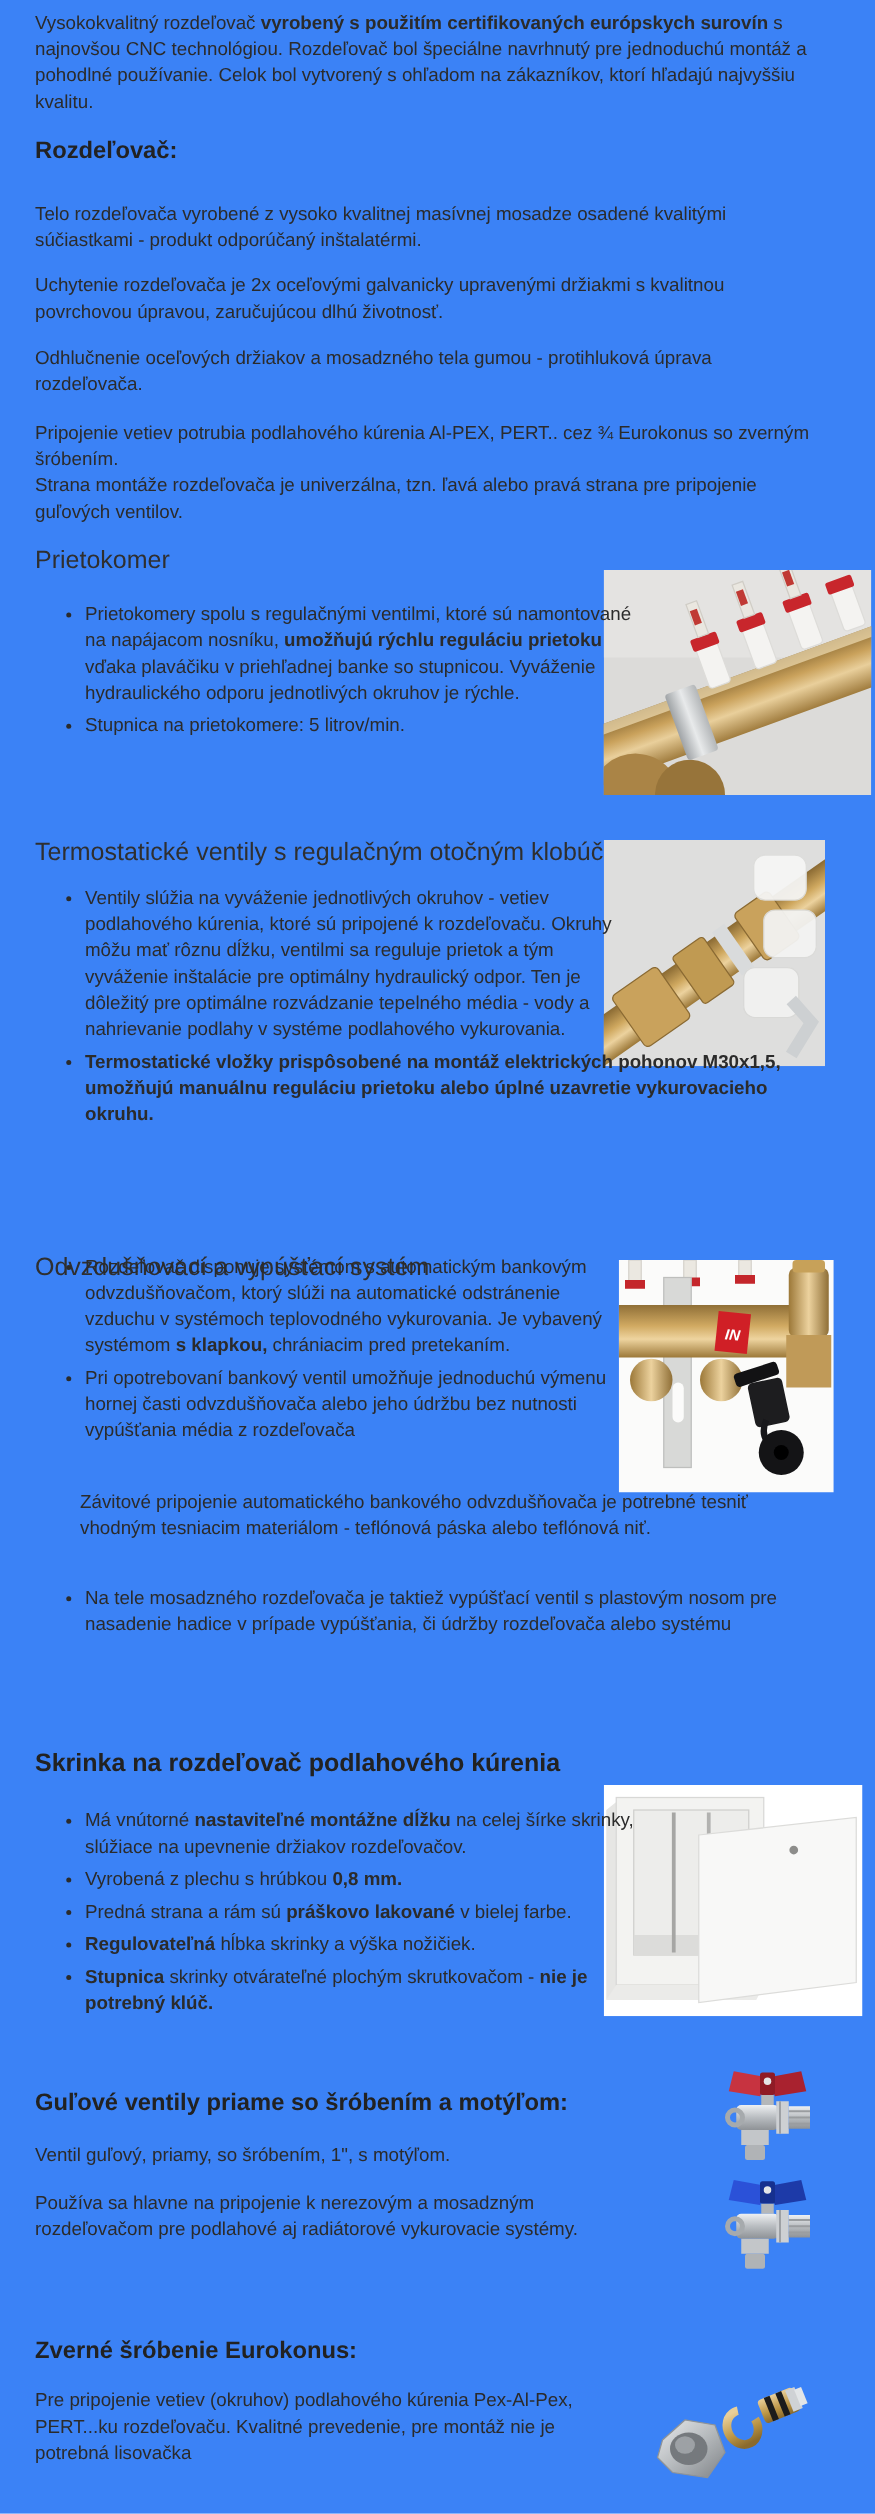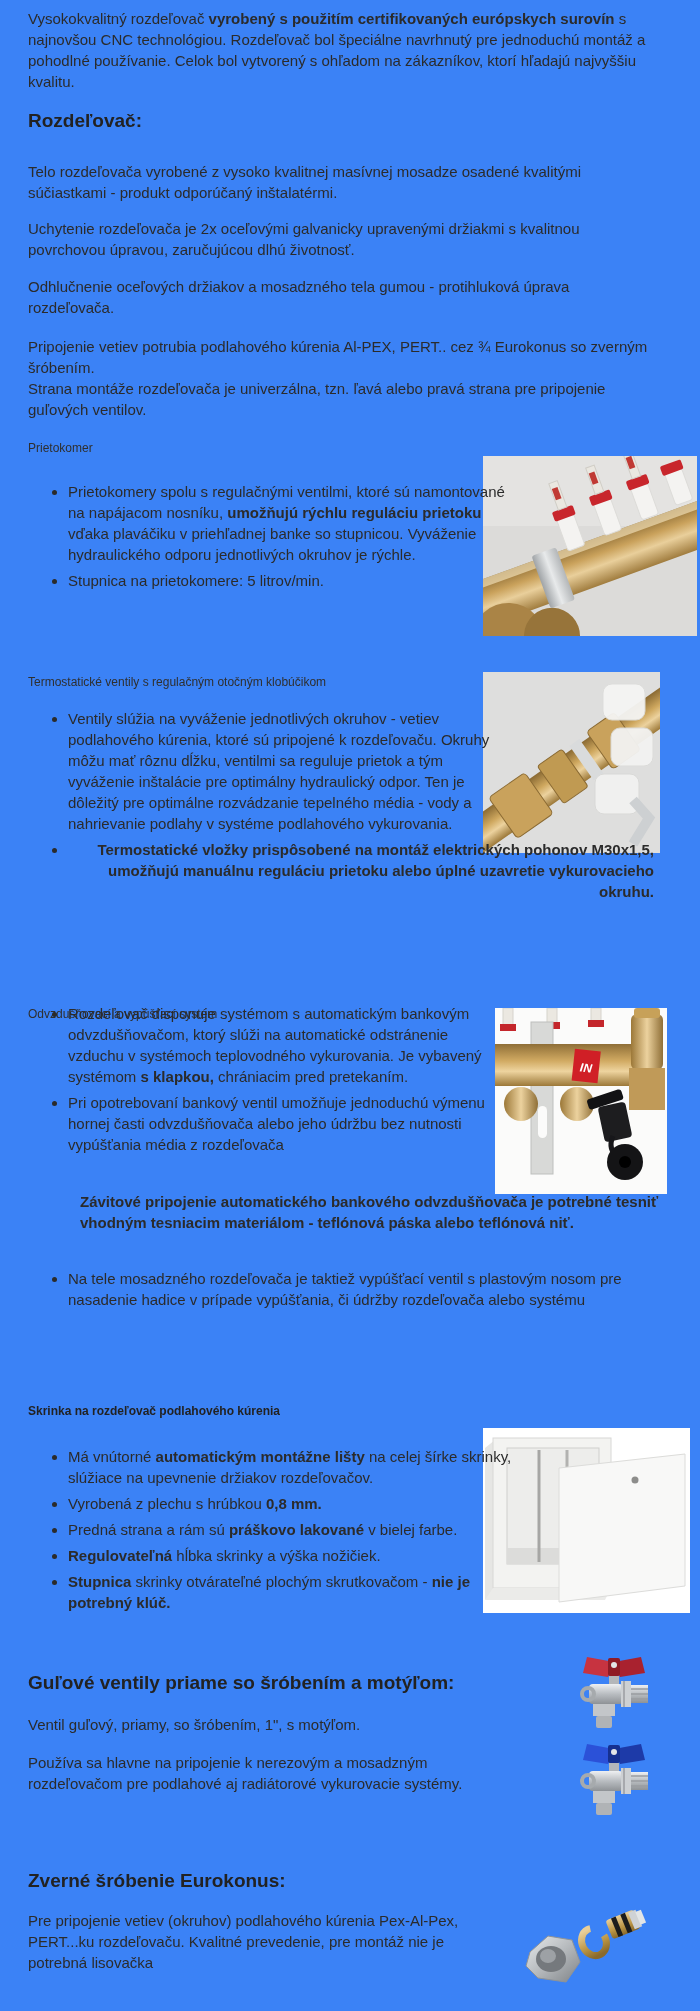--- a/index.html
+++ b/index.html
@@ -11,21 +11,21 @@
     font-family:"Liberation Sans","DejaVu Sans",sans-serif;
     font-size:15px;
     line-height:21px;
     color:#2b2b2b;
     overflow:hidden;
   }
   .blk{position:absolute;left:28px;}
   .b{font-weight:bold;}
   h2,h3{margin:0;padding:0;font-weight:bold;}
   .h-bold{font-size:19px;line-height:22px;font-weight:bold;color:#222;}
-  .h-plain{font-size:12px;line-height:21px;font-weight:normal;color:#2f2f2f;}
+  .h-plain{font-size:20px;line-height:21px;font-weight:normal;color:#2f2f2f;}
   p{margin:0;padding:0;}
   ul{margin:0;padding:0 0 0 40px;list-style:disc;}
   li{margin:0 0 5px 0;}
   .line{display:block;}
   .photo{position:absolute;display:block;}
   .photo svg{display:block;}
 </style>
 </head>
 <body>
 
@@ -124,21 +124,21 @@
         <rect x="120" y="12" width="42" height="36" rx="9" fill="#f5f5f4" stroke="#dddddb"></rect>
         <rect x="128" y="56" width="42" height="38" rx="9" fill="#f3f3f2" stroke="#dbdbd9"></rect>
         <rect x="112" y="102" width="44" height="40" rx="9" fill="#f1f1f0" stroke="#d9d9d7"></rect>
       </g>
       <path d="M150,128 L166,146 L150,172" fill="none" stroke="#cdd0d2" stroke-width="10"></path>
     </svg>
   </span>
 
   <ul class="blk" style="top:708px;width:470px;">
     <li style="max-width:422px;">Ventily slúžia na vyváženie jednotlivých okruhov - vetiev podlahového kúrenia, ktoré sú pripojené k rozdeľovaču. Okruhy môžu mať rôznu dĺžku, ventilmi sa reguluje prietok a tým vyváženie inštalácie pre optimálny hydraulický odpor. Ten je dôležitý pre optimálne rozvádzanie tepelného média - vody a nahrievanie podlahy v systéme podlahového vykurovania.</li>
-    <li class="b" style="width:586px;margin-top:2px;text-align:right;">Termostatické vložky prispôsobené na montáž elektrických pohonov M30x1,5, umožňujú manuálnu reguláciu prietoku alebo úplné uzavretie vykurovacieho okruhu.</li>
+    <li class="b" style="width:586px;margin-top:2px;">Termostatické vložky prispôsobené na montáž elektrických pohonov M30x1,5, umožňujú manuálnu reguláciu prietoku alebo úplné uzavretie vykurovacieho okruhu.</li>
   </ul>
 
   <h3 class="blk h-plain" style="top:1004px;">Odvzdušňovací a vypúšťací systém</h3>
 
   <span class="photo" style="left:495px;top:1008px;">
     <svg width="172" height="186" viewBox="0 0 172 186" xmlns="http://www.w3.org/2000/svg">
       <defs>
         <linearGradient id="p3brass" x1="0" y1="0" x2="0" y2="1">
           <stop offset="0" stop-color="#8f6f37"></stop>
             <stop offset="0.4" stop-color="#d1aa62"></stop>
@@ -180,45 +180,45 @@
         <circle cx="130" cy="154" r="6" fill="#000000"></circle>
       </g>
     </svg>
   </span>
 
   <ul class="blk" style="top:1003px;width:470px;">
     <li style="max-width:428px;"><span>Rozdeľovač disponuje systémom s automatickým bankovým odvzdušňovačom, ktorý slúži na automatické odstránenie vzduchu v systémoch teplovodného vykurovania. Je vybavený systémom </span><span class="b">s klapkou,</span><span> chrániacim pred pretekaním.</span></li>
     <li style="max-width:432px;margin-top:2px;">Pri opotrebovaní bankový ventil umožňuje jednoduchú výmenu hornej časti odvzdušňovača alebo jeho údržbu bez nutnosti vypúšťania média z rozdeľovača</li>
   </ul>
 
-  <p class="blk" style="top:1191px;left:80px;width:582px;font-weight:bold;">Závitové pripojenie automatického bankového odvzdušňovača je potrebné tesniť vhodným tesniacim materiálom - teflónová páska alebo teflónová niť.</p>
+  <p class="blk" style="top:1191px;left:64px;width:582px;">Závitové pripojenie automatického bankového odvzdušňovača je potrebné tesniť vhodným tesniacim materiálom - teflónová páska alebo teflónová niť.</p>
 
   <ul class="blk" style="top:1268px;width:612px;">
     <li>Na tele mosadzného rozdeľovača je taktiež vypúšťací ventil s plastovým nosom pre nasadenie hadice v prípade vypúšťania, či údržby rozdeľovača alebo systému</li>
   </ul>
 
-  <h2 class="blk h-bold" style="top:1400px;font-size:12px;">Skrinka na rozdeľovač podlahového kúrenia</h2>
+  <h2 class="blk h-bold" style="top:1400px;font-size:20px;">Skrinka na rozdeľovač podlahového kúrenia</h2>
 
   <span class="photo" style="left:483px;top:1428px;">
     <svg width="207" height="185" viewBox="0 0 207 185" xmlns="http://www.w3.org/2000/svg">
       <rect width="207" height="185" fill="#ffffff"></rect>
       <polygon points="12,12 10,166 2,172 2,20" fill="#e6e6e4"></polygon>
       <rect x="10" y="10" width="118" height="150" fill="#f3f3f1" stroke="#d8d8d6"></rect>
       <polygon points="2,172 10,160 128,160 122,172" fill="#ebebe9"></polygon>
       <rect x="24" y="20" width="92" height="116" fill="#ededeb" stroke="#cfcfcd"></rect>
       <rect x="24" y="120" width="92" height="16" fill="#dcdcda"></rect>
       <line x1="56" y1="22" x2="56" y2="134" stroke="#a6a6a4" stroke-width="3"></line>
       <line x1="84" y1="22" x2="84" y2="134" stroke="#b2b2b0" stroke-width="3"></line>
       <polygon points="76,40 202,26 202,158 76,174" fill="#f8f8f7" stroke="#dcdcda"></polygon>
       <circle cx="152" cy="52" r="3.5" fill="#8d8d8b"></circle>
     </svg>
   </span>
 
   <ul class="blk" style="top:1446px;width:452px;">
-    <li><span>Má vnútorné </span><span class="b">automatickým montážne lišty</span><span> na celej šírke skrinky, slúžiace na upevnenie držiakov rozdeľovačov.</span></li>
+    <li><span>Má vnútorné </span><span class="b">nastaviteľné montážne dĺžku</span><span> na celej šírke skrinky, slúžiace na upevnenie držiakov rozdeľovačov.</span></li>
     <li><span>Vyrobená z plechu s hrúbkou </span><span class="b">0,8 mm.</span></li>
     <li><span>Predná strana a rám sú </span><span class="b">práškovo lakované</span><span> v bielej farbe.</span></li>
     <li><span class="b">Regulovateľná</span><span> hĺbka skrinky a výška nožičiek.</span></li>
     <li><span class="b">Stupnica</span><span> skrinky otvárateľné plochým skrutkovačom - </span><span class="b">nie je potrebný klúč.</span></li>
   </ul>
 
   <h2 class="blk h-bold" style="top:1672px;">Guľové ventily priame so šróbením a motýľom:</h2>
   <p class="blk" style="top:1714px;width:460px;">Ventil guľový, priamy, so šróbením, 1",  s motýľom.</p>
   <p class="blk" style="top:1752px;width:490px;">Používa sa hlavne na pripojenie k nerezovým a mosadzným rozdeľovačom pre podlahové aj radiátorové vykurovacie systémy.</p>
 

